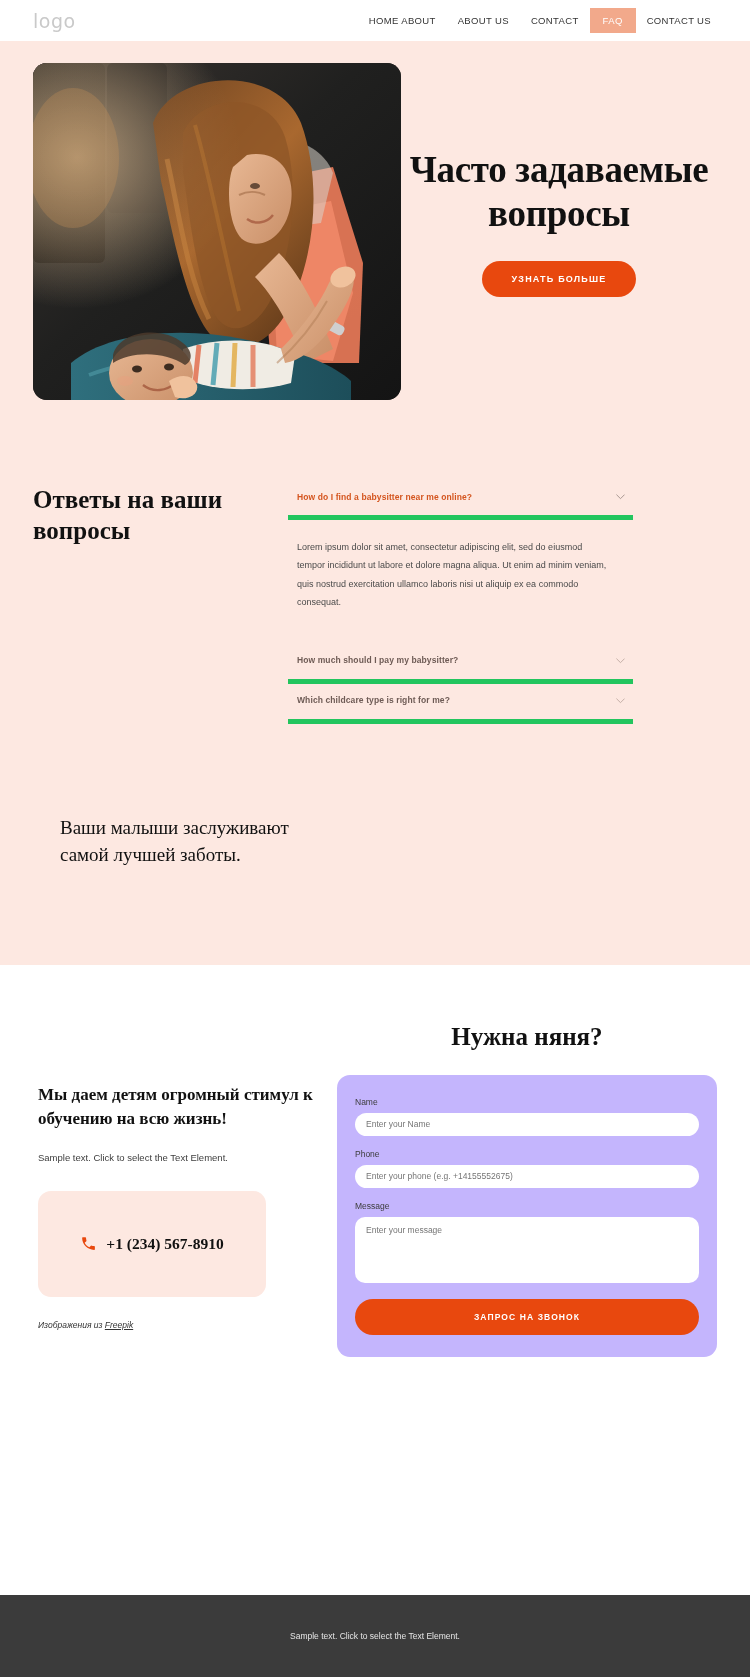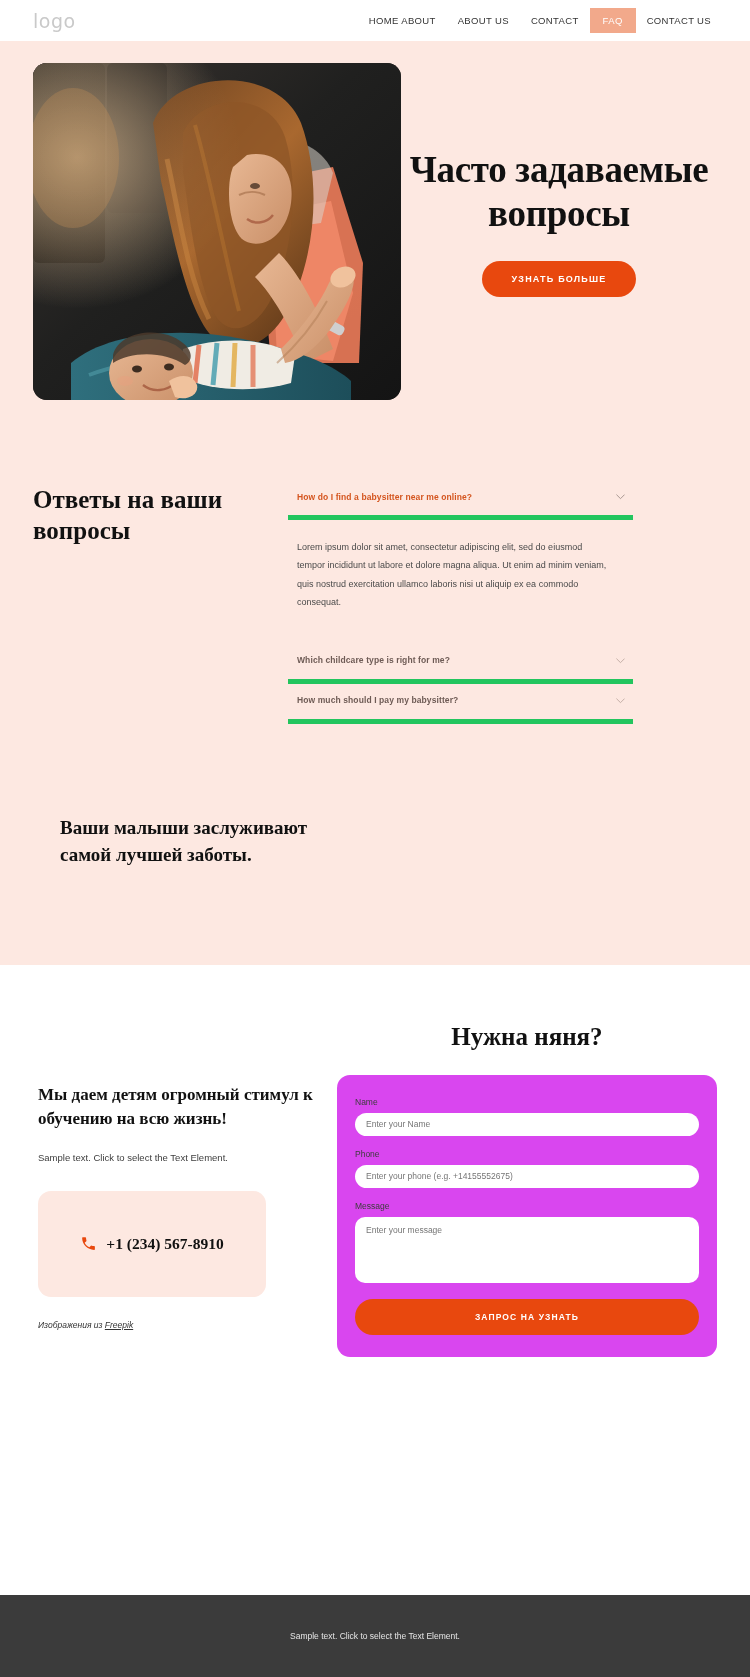--- a/index.html
+++ b/index.html
@@ -149,21 +149,21 @@
 
   
   .cta-band {
     background: #FDE8E1;
     padding: 90px 33px 96px 33px;
     display: flex;
     align-items: center;
   }
   .cta-text {
     font-family: "Liberation Serif", serif;
-    font-weight: bold;
+    font-weight: normal;
     font-size: 19px;
     line-height: 1.45;
     color: #111111;
     width: 300px;
     padding-left: 27px;
   }
   .cta-btn-wrap { margin-left: auto; padding-right: 28px; }
   .btn-book {
     background: #E8480E;
     color: #ffffff;
@@ -231,21 +231,21 @@
   .contact-right { flex: 1; padding-left: 14px; }
   .form-title {
     font-family: "Liberation Serif", serif;
     font-weight: bold;
     font-size: 25px;
     color: #111111;
     text-align: center;
     margin-bottom: 24px;
   }
   .form-panel {
-    background: #d946ef;
+    background: #c4b5fd;
     border-radius: 13px;
     padding: 22px 18px 22px 18px;
   }
   .field-label {
     font-size: 8.5px;
     color: #3c3c3c;
     margin-bottom: 6px;
     display: block;
   }
   .field-input {
@@ -423,36 +423,36 @@
         </svg>
       </div>
       <div class="faq-answer">Lorem ipsum dolor sit amet, consectetur adipiscing elit, sed do eiusmod tempor incididunt ut labore et dolore magna aliqua. Ut enim ad minim veniam, quis nostrud exercitation ullamco laboris nisi ut aliquip ex ea commodo consequat.</div>
     </div>
 
     <div class="faq-gap"></div>
 
 
     <div class="faq-item">
       <div class="faq-q-row">
+        <span class="faq-q">How much should I pay my babysitter?</span>
+        <svg class="chev" viewBox="0 0 24 24" fill="none">
+          <path d="M5 9 L12 16 L19 9" stroke="#b09a92" stroke-width="1.8" stroke-linecap="round" stroke-linejoin="round"></path>
+        </svg>
+      </div>
+    </div>
+
+    <div class="faq-item">
+      <div class="faq-q-row">
         <span class="faq-q">Which childcare type is right for me?</span>
         <svg class="chev" viewBox="0 0 24 24" fill="none">
           <path d="M5 9 L12 16 L19 9" stroke="#b09a92" stroke-width="1.8" stroke-linecap="round" stroke-linejoin="round"></path>
         </svg>
       </div>
     </div>
 
-    <div class="faq-item">
-      <div class="faq-q-row">
-        <span class="faq-q">How much should I pay my babysitter?</span>
-        <svg class="chev" viewBox="0 0 24 24" fill="none">
-          <path d="M5 9 L12 16 L19 9" stroke="#b09a92" stroke-width="1.8" stroke-linecap="round" stroke-linejoin="round"></path>
-        </svg>
-      </div>
-    </div>
-
   </div>
 </section>
 
 <section class="cta-band">
   <div class="cta-text">Ваши малыши заслуживают самой лучшей заботы.</div>
 </section>
 
 <section class="contact">
 
   <div class="contact-left">
@@ -477,20 +477,20 @@
     <div class="form-panel">
       <label class="field-label">Name</label>
       <input class="field-input" type="text" placeholder="Enter your Name" style="">
 
       <label class="field-label">Phone</label>
       <input class="field-input" type="text" placeholder="Enter your phone (e.g. +14155552675)" style="">
 
       <label class="field-label">Message</label>
       <textarea class="field-textarea" placeholder="Enter your message" style=""></textarea>
 
-      <button class="btn-submit">ЗАПРОС НА УЗНАТЬ</button>
+      <button class="btn-submit">ЗАПРОС НА ЗВОНОК</button>
     </div>
   </div>
 </section>
 
 <footer class="footer">
   <span class="footer-text">Sample text. Click to select the Text Element.</span>
 </footer>
 
 </body></html>

